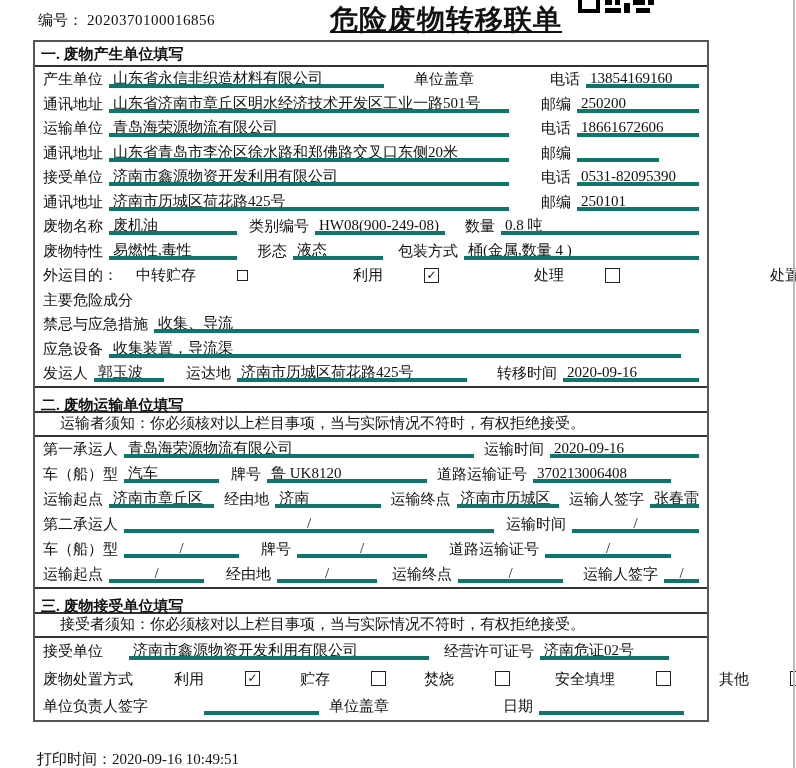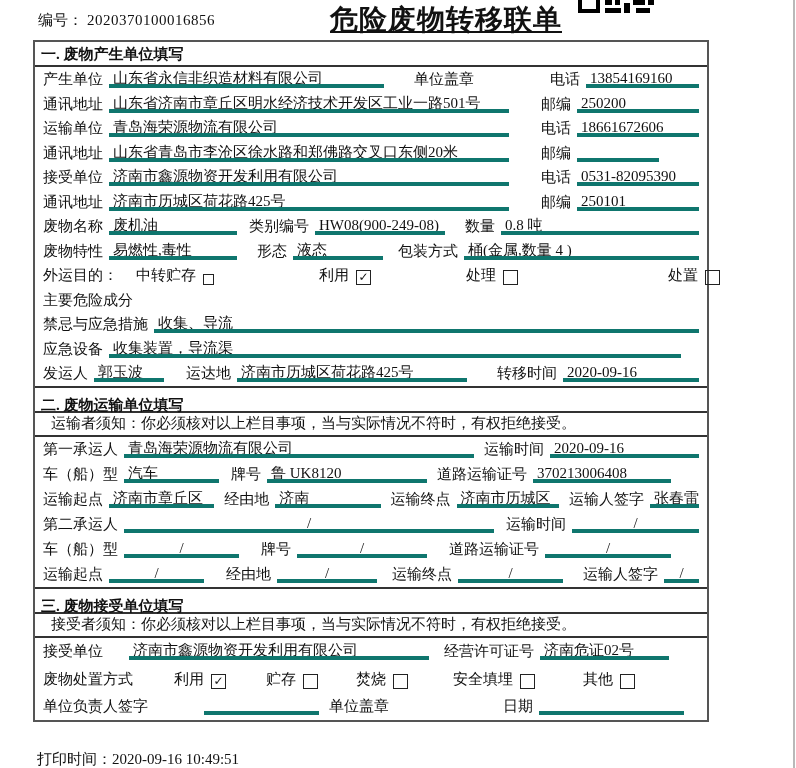--- a/index.html
+++ b/index.html
@@ -14,21 +14,21 @@
   
   .doc-number{position:absolute;left:38px;top:11px;font-size:15px;white-space:nowrap;}
   .doc-number .num{margin-left:4px;letter-spacing:0.5px;}
   .doc-title{position:absolute;left:330px;top:1px;margin:0;font-size:28px;font-weight:bold;letter-spacing:1px;white-space:nowrap;text-decoration:underline;}
   .qr{position:absolute;left:578px;top:0;}
 
   
   .form{position:absolute;left:33px;top:40px;width:676px;border:2px solid #555;box-sizing:border-box;background:#fff;}
   .sec-title{font-size:15px;font-weight:bold;padding:3px 6px 0 6px;height:25px;box-sizing:border-box;border-bottom:2px solid #333;}
   .sec-title.tb{border-top:2px solid #333;height:27px;padding-top:8px;}
-  .notice{display:flex;align-items:center;height:24px;padding:0 16px;font-size:15px;border-bottom:2px solid #333;box-sizing:border-box;white-space:nowrap;}
+  .notice{display:flex;align-items:center;height:24px;padding:0 25px;font-size:15px;border-bottom:2px solid #333;box-sizing:border-box;white-space:nowrap;}
 
   .row{display:flex;align-items:center;height:24.5px;padding:0 8px;box-sizing:border-box;font-size:15px;line-height:20px;white-space:nowrap;}
   .row.h25{height:25px;}
   .row.h27{height:27.5px;}
   .row.opts{align-items:center;}
   .lbl{white-space:nowrap;margin-right:6px;}
   .u{border-bottom:4px solid #0f766e;height:20px;line-height:20px;padding:0 4px;margin-bottom:2px;box-sizing:border-box;overflow:hidden;white-space:nowrap;}
   .grow{flex:1 1 auto;}
   .ctr{text-align:center;}
 
@@ -37,21 +37,21 @@
   .w180{width:180px}.w230{width:230px}.w275{width:275px}.w300{width:300px}.w350{width:350px}
   .w370{width:370px}.w400{width:400px}
   .ml10{margin-left:10px}.ml12{margin-left:12px}.ml15{margin-left:15px}.ml20{margin-left:20px}
   .ml22{margin-left:22px}.ml25{margin-left:25px}.ml28{margin-left:20px}.ml30{margin-left:30px}
   .ml32{margin-left:32px}.ml35{margin-left:35px}.ml38{margin-left:38px}.ml40{margin-left:40px}
   .ml45{margin-left:45px}.ml48{margin-left:48px}.ml50{margin-left:50px}.ml70{margin-left:70px}
   .ml95{margin-left:95px}.ml105{margin-left:105px}.ml120{margin-left:108px}.ml150{margin-left:150px}
   .mr15{margin-right:15px}.mr18{margin-right:18px}.mr28{margin-right:28px}.mr30{margin-right:30px}
   .mr35{margin-right:35px}.mr40{margin-right:40px}
 
-  .opt{display:flex;align-items:flex-end;}
+  .opt{display:flex;align-items:center;gap:34px;}
   .opt .olbl{margin-right:7px;}
   .cb{display:inline-block;width:13px;height:13px;border:1px solid #222;box-sizing:content-box;
       font-size:12px;line-height:13px;text-align:center;font-family:"DejaVu Sans",sans-serif;}
   .cb-sm{width:9px;height:9px;line-height:9px;font-size:9px;}
 
   .footer{position:absolute;left:37px;top:750px;font-size:15px;white-space:nowrap;}
 </style>
 </head>
 <body>
 

